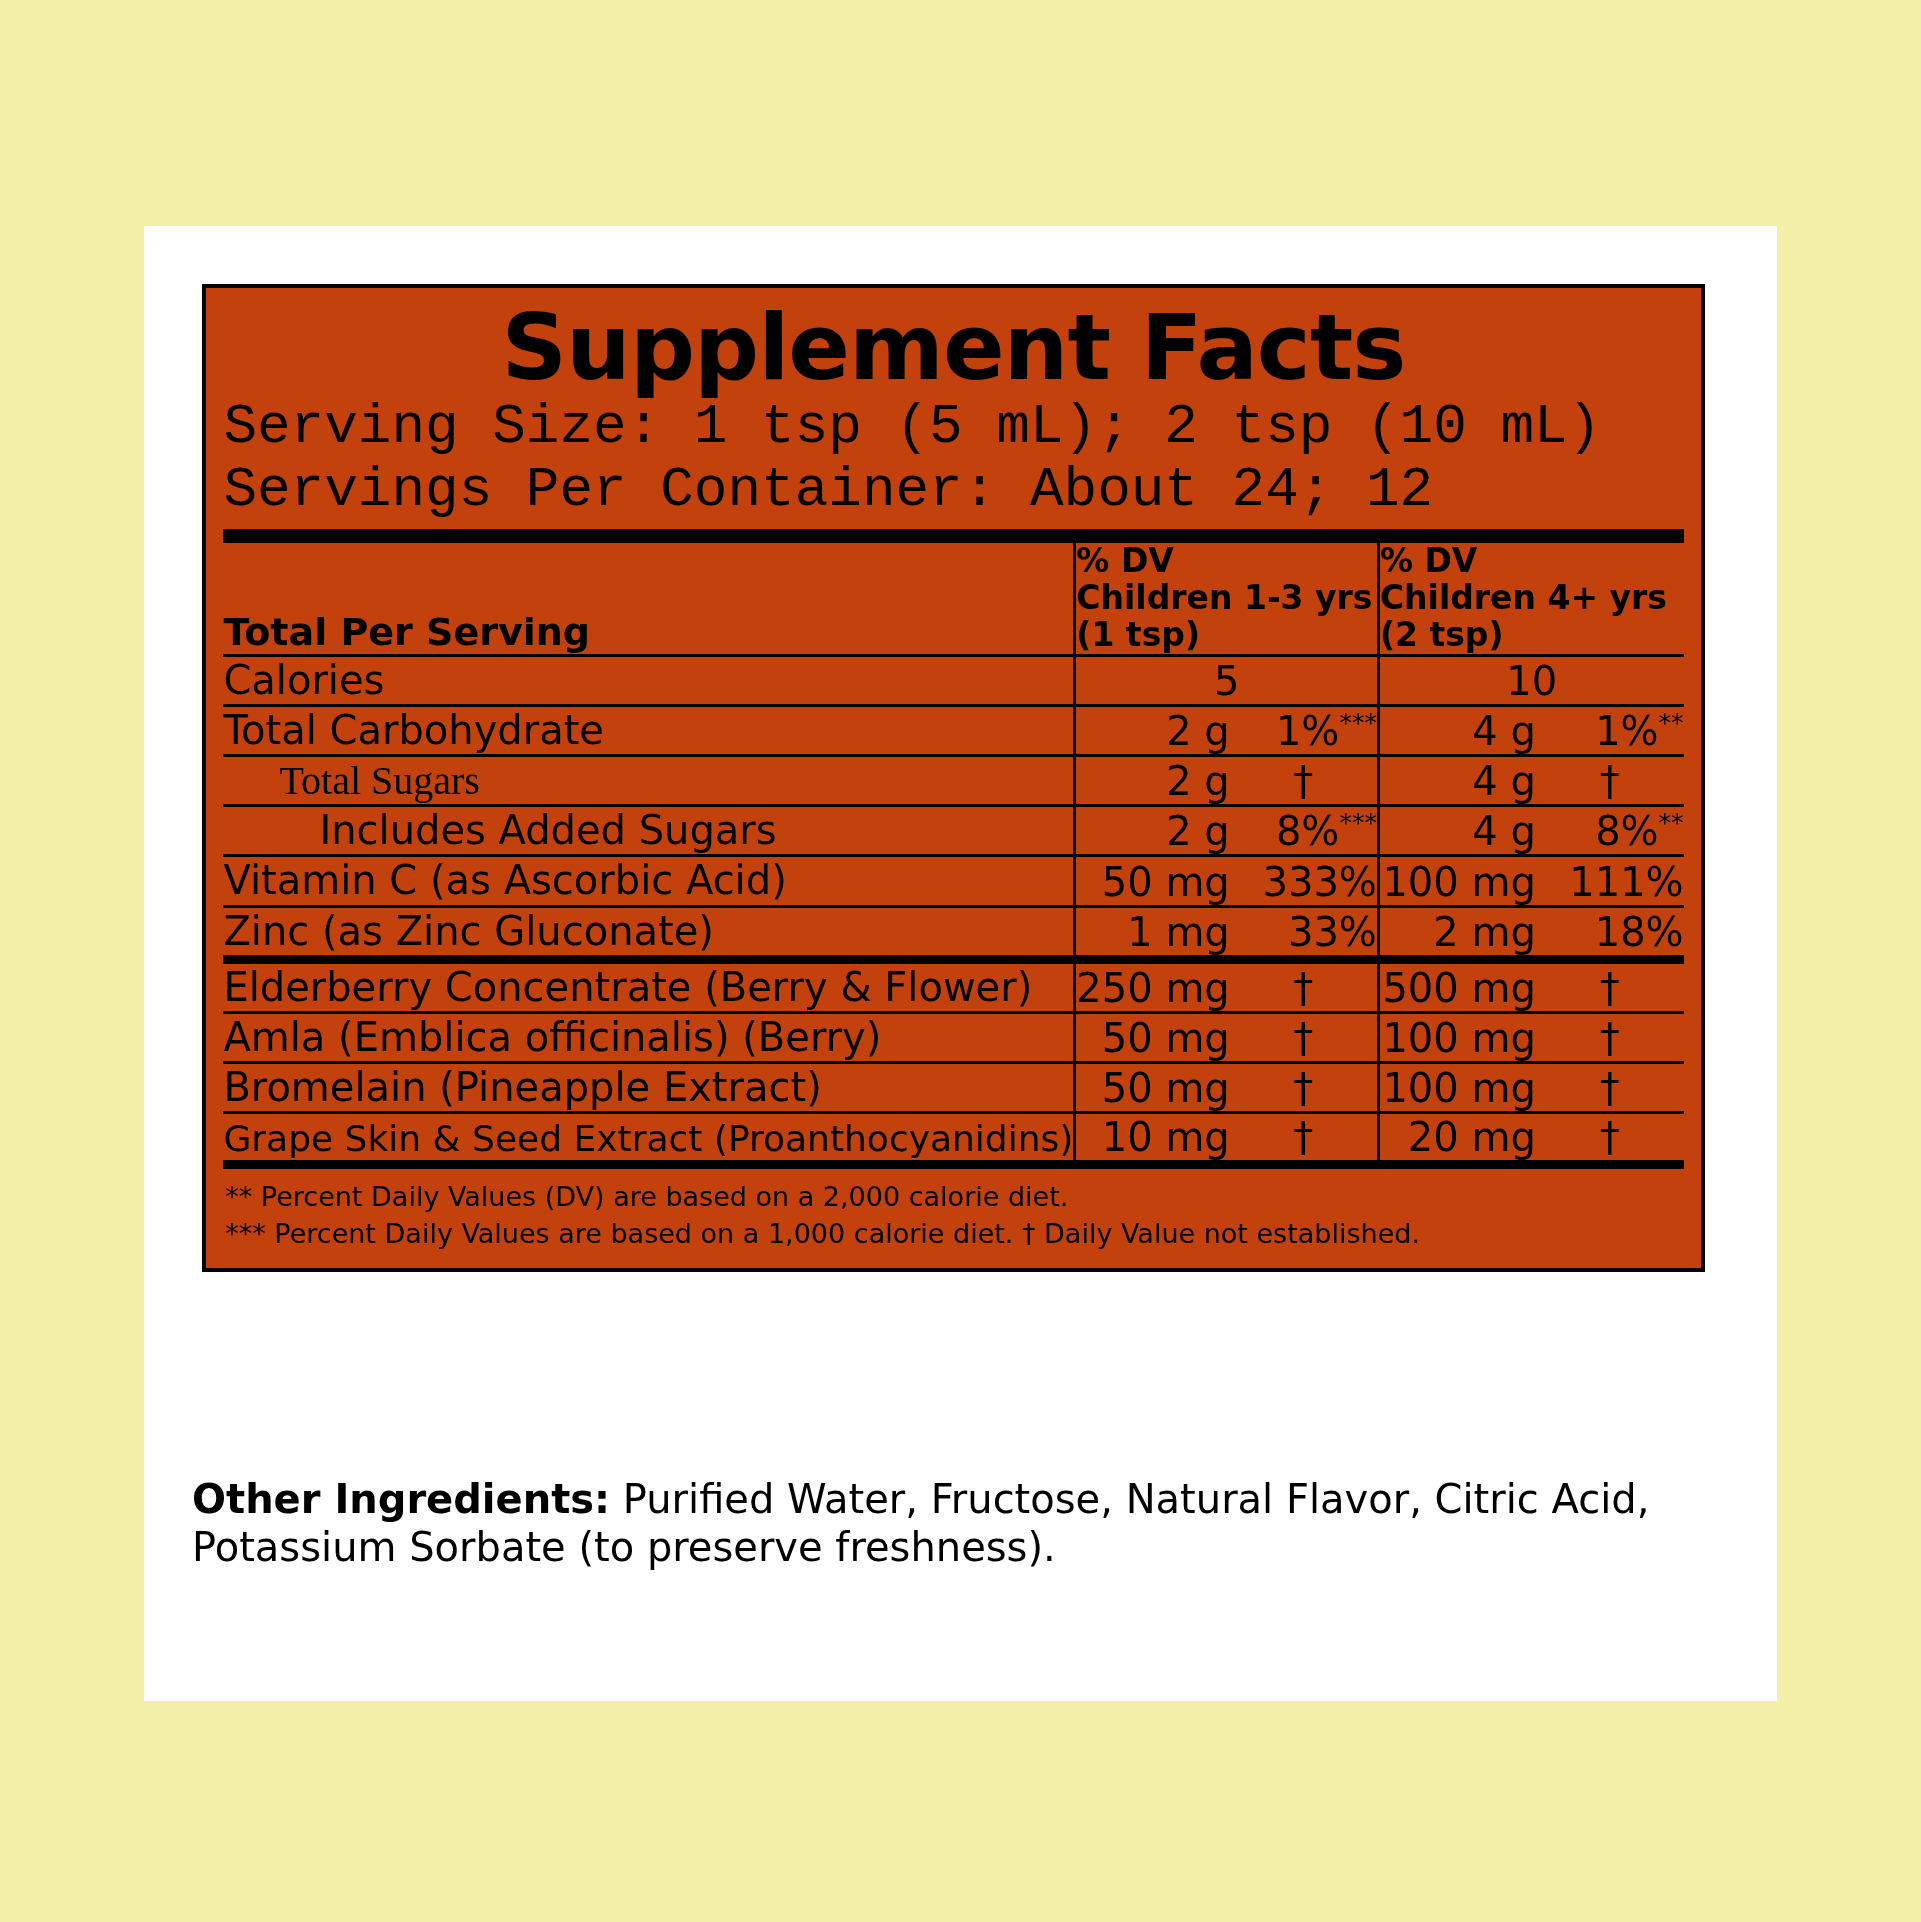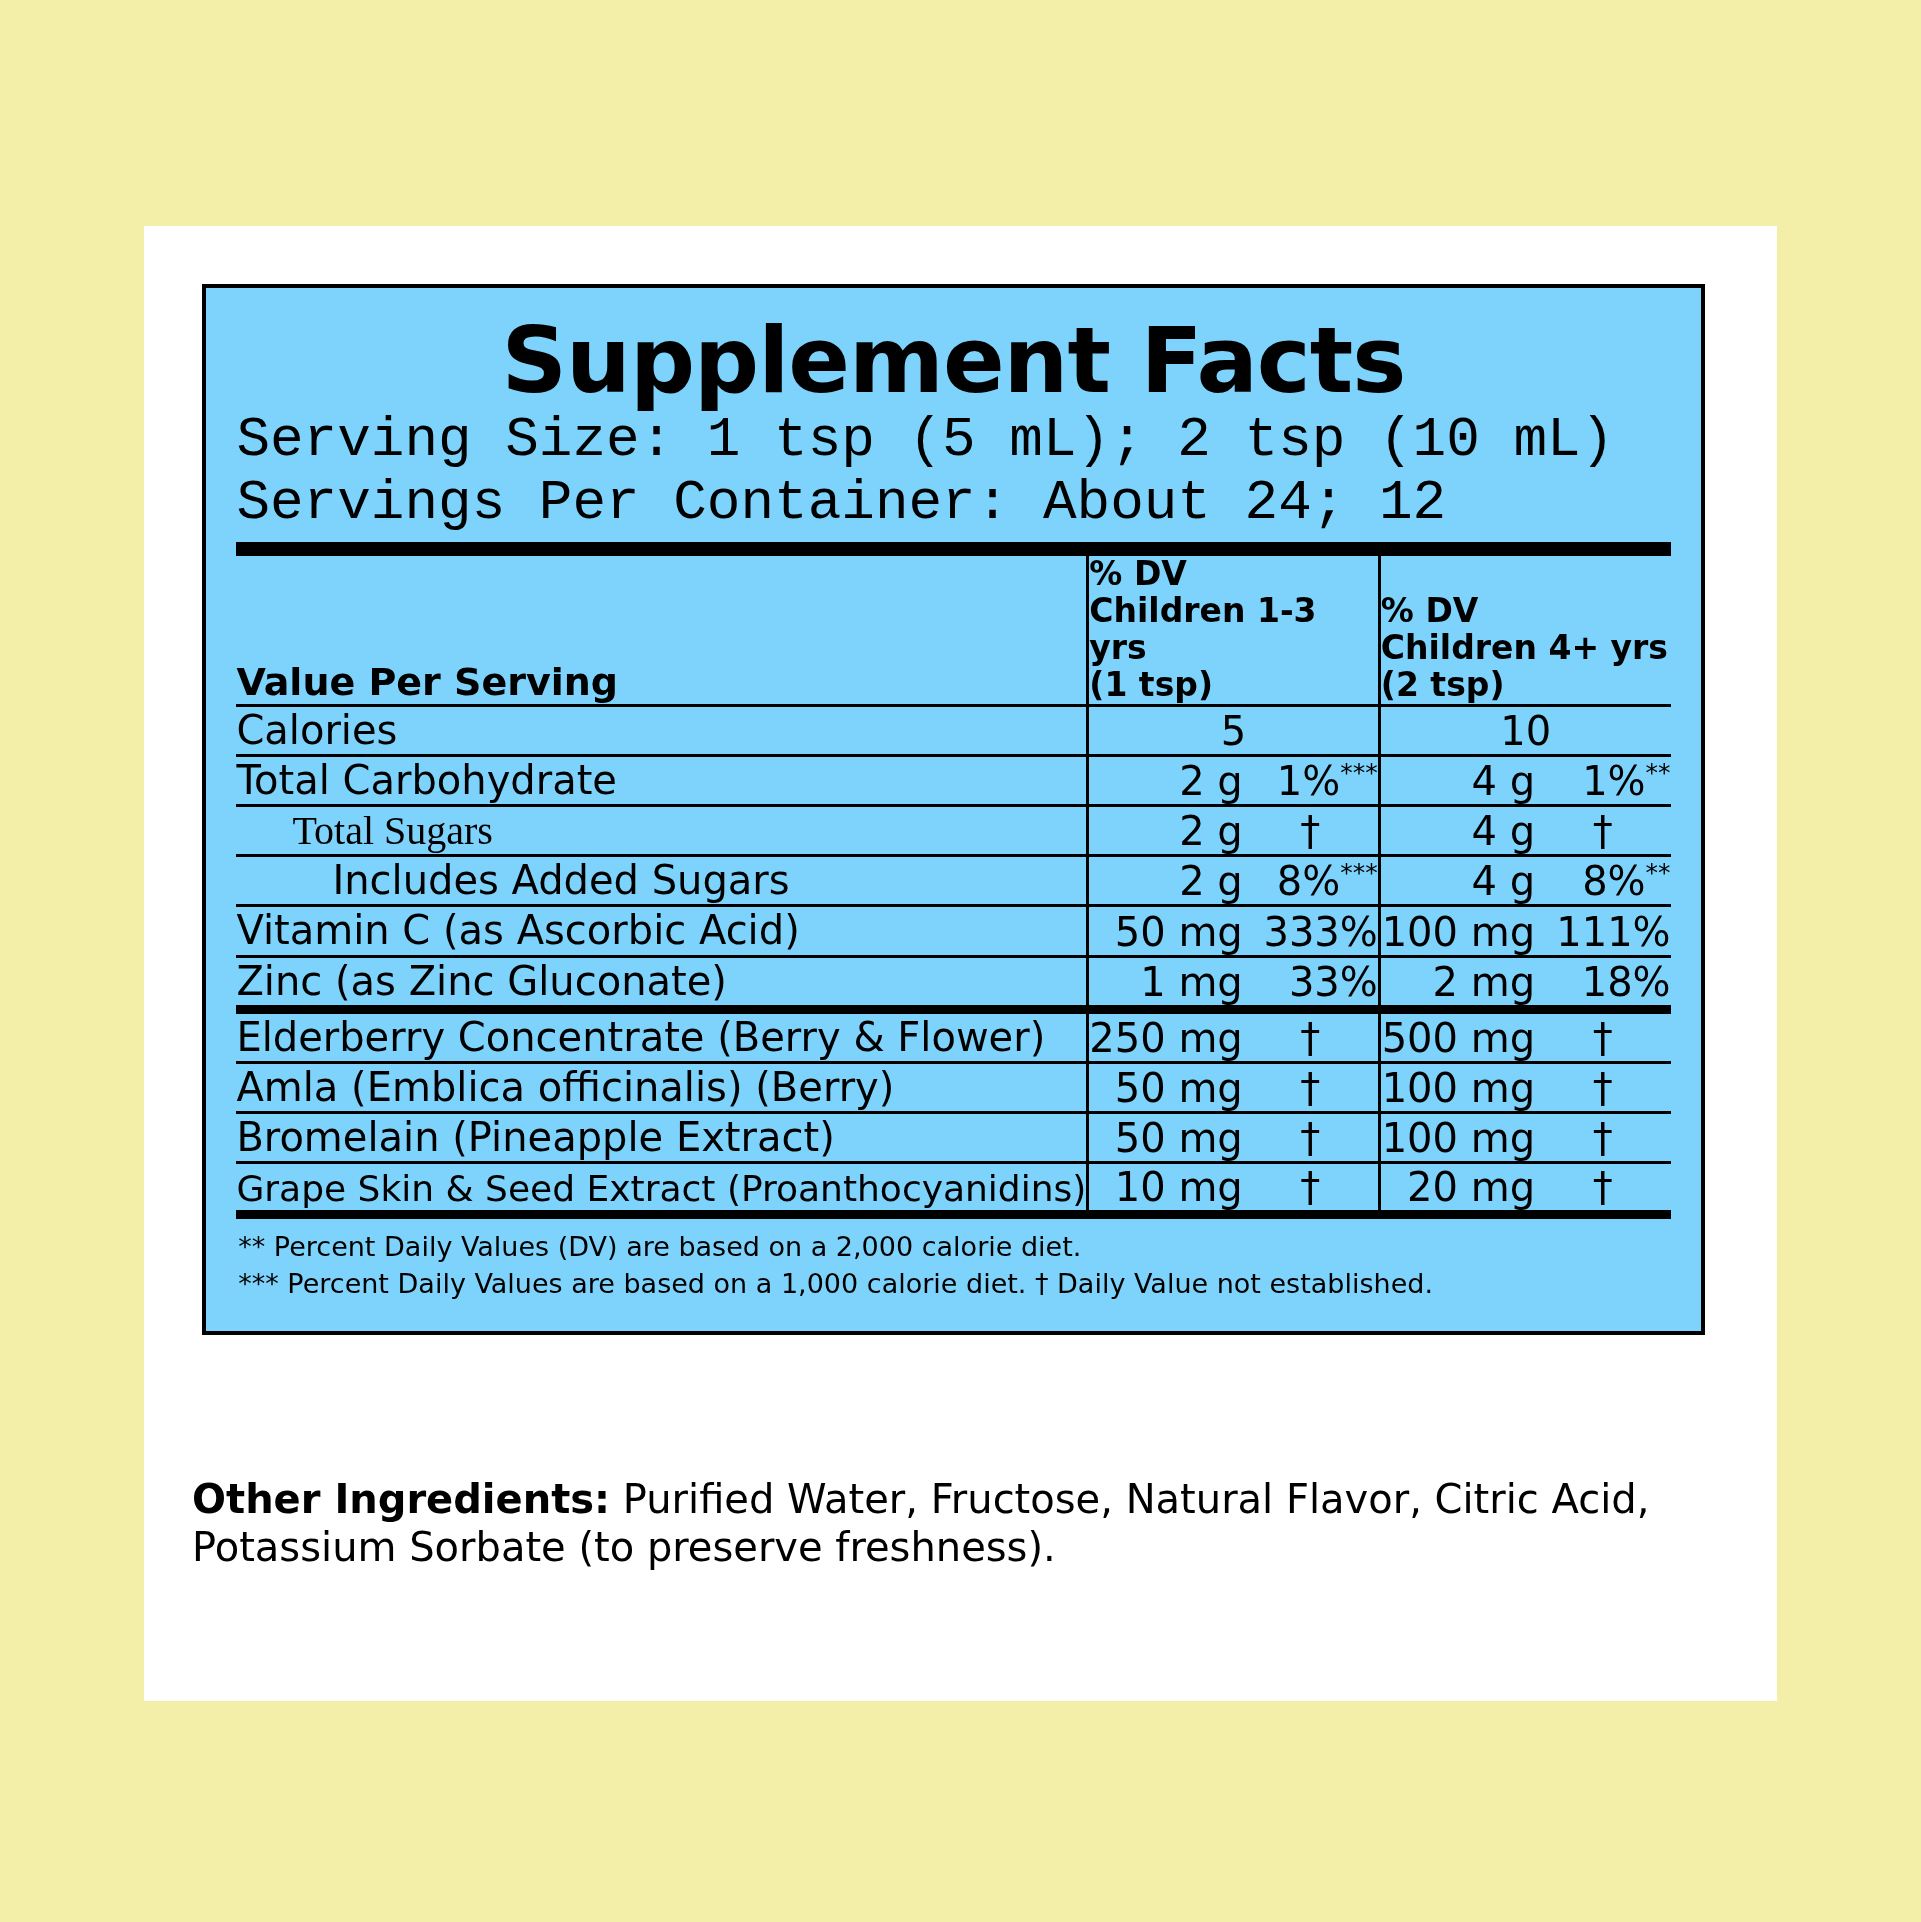--- a/index.html
+++ b/index.html
@@ -23,22 +23,22 @@
     background: #ffffff;
   }
 
   .facts-box {
     position: absolute;
     left: 58px;
     top: 58px;
     width: 1503px;
     box-sizing: border-box;
     border: 4.8px solid #000;
-    padding: 17px;
-    background: #7dd3fc;
+    padding: 4px;
+    background: #c2410c;
   }
 
   .inner {
     padding: 5.8px 13.4px 9.6px 13.4px;
   }
 
   .title {
     font-family: "DejaVu Sans", sans-serif;
     font-weight: bold;
     font-size: 91px;
@@ -182,21 +182,21 @@
         <colgroup>
           <col class="col-name">
           <col class="col-amt1">
           <col class="col-dv1">
           <col class="col-amt2">
           <col class="col-dv2">
         </colgroup>
 
         <tbody>
             <tr class="underline-row">
-          <td class="aps">Value Per Serving</td>
+          <td class="aps">Total Per Serving</td>
           <td class="hdr-cell vline" colspan="2">
             <span class="hdr-sub">% DV</span>
             <span class="hdr-sub">Children 1-3 yrs</span>
             <span class="hdr-sub">(1 tsp)</span>
           </td>
           <td class="hdr-cell vline" colspan="2">
             <span class="hdr-sub">% DV</span>
             <span class="hdr-sub">Children 4+ yrs</span>
             <span class="hdr-sub">(2 tsp)</span>
           </td>

